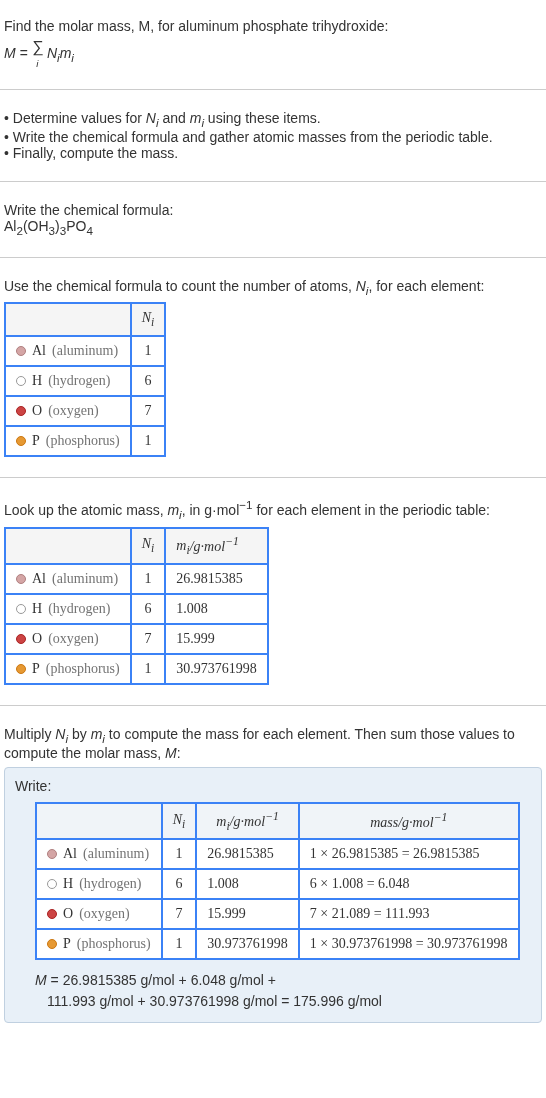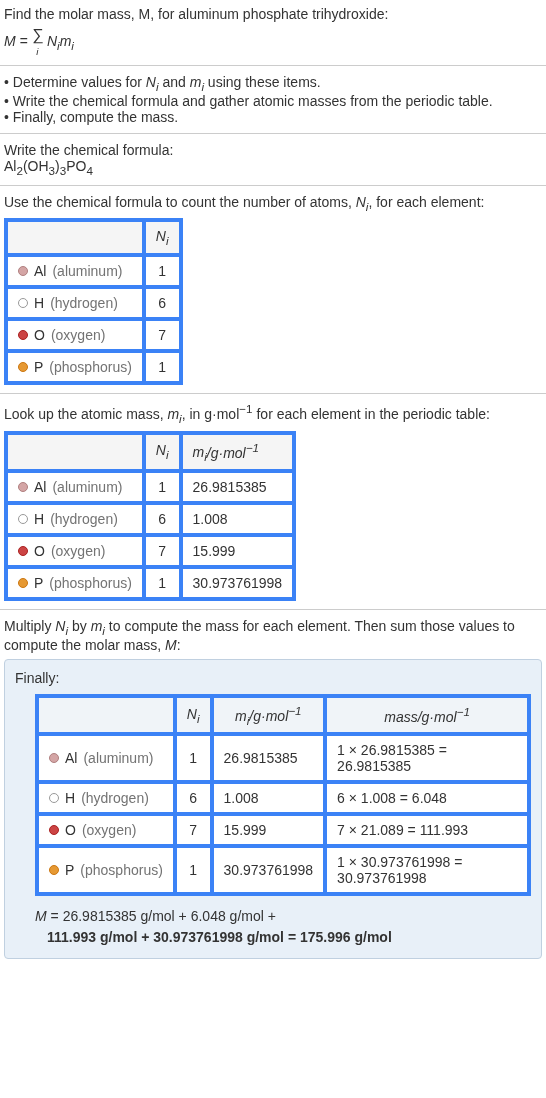--- a/index.html
+++ b/index.html
@@ -1,22 +1,22 @@
 <!DOCTYPE html>
 <html><head>
   <meta charset="utf-8">
   <style>
     * { margin: 0; padding: 0; box-sizing: border-box; }
     body { font-family: Arial, sans-serif; font-size: 14px; color: #333; width: 546px; background: #fff; }
-    .section { padding: 4px 4px; }
+    .section { padding: 16px 4px; }
     .divider { border-bottom: 1px solid #ccc; margin: 4px 0; }
     .intro { line-height: 1.5; }
     .formula-line { font-style: italic; margin-top: 2px; }
     table { border-collapse: collapse; margin-top: 6px; }
-    th, td { border: 4px solid #3b82f6; padding: 6px 10px; text-align: left; font-weight: normal; }
+    th, td { border: 2px solid #3b82f6; padding: 6px 10px; text-align: left; font-weight: normal; font-family: Liberation Serif, serif; }
     th { background: #f5f5f5; font-style: italic; }
     .element-cell { display: flex; align-items: center; gap: 6px; }
     .dot { width: 10px; height: 10px; border-radius: 50%; display: inline-block; border: 1px solid #888; }
     .dot-al { background: #d4a5a5; border-color: #b08080; }
     .dot-h { background: #fff; border-color: #999; }
     .dot-o { background: #cc4444; border-color: #aa2222; }
     .dot-p { background: #e69933; border-color: #cc7711; }
     .paren { color: #737373; }
     .answer-box { background: #e8f0f8; border: 1px solid #c0d0e0; border-radius: 4px; padding: 10px; margin-top: 6px; }
     .answer-box table { background: #fff; }
@@ -168,21 +168,21 @@
   </tbody>
     </table>
 </div>
 
 <div class="divider"></div>
 
 <div class="section">
   <div>Multiply <span class="ital">N<sub>i</sub></span> by <span class="ital">m<sub>i</sub></span> to compute the mass for each element. Then sum those values to compute the molar mass, <span class="ital">M</span>:</div>
 
   <div class="answer-box">
-    <div class="answer-label">Finally:</div>
+    <div class="answer-label">Write:</div>
     <table style="margin-left:20px;">
       <tbody>
           <tr>
         <th></th>
         <th class="center"><span class="ital">N<sub>i</sub></span></th>
         <th class="center"><span class="ital">m<sub>i</sub></span>/g·mol<sup>−1</sup></th>
         <th class="center">mass/g·mol<sup>−1</sup></th>
       </tr>
       <tr>
         <td>
@@ -229,16 +229,16 @@
               </span>
             </td>
         <td class="center">1</td>
         <td>30.973761998</td>
         <td>1 × 30.973761998 = 30.973761998</td>
       </tr>
     </tbody>
       </table>
     <div class="final-eq">
       <div><span class="ital">M</span> = 26.9815385 g/mol + 6.048 g/mol +</div>
-      <div style="margin-left:12px;font-weight:bold;">111.993 g/mol + 30.973761998 g/mol = 175.996 g/mol</div>
+      <div style="margin-left:12px;">111.993 g/mol + 30.973761998 g/mol = 175.996 g/mol</div>
     </div>
   </div>
 </div>
 
 </body></html>

